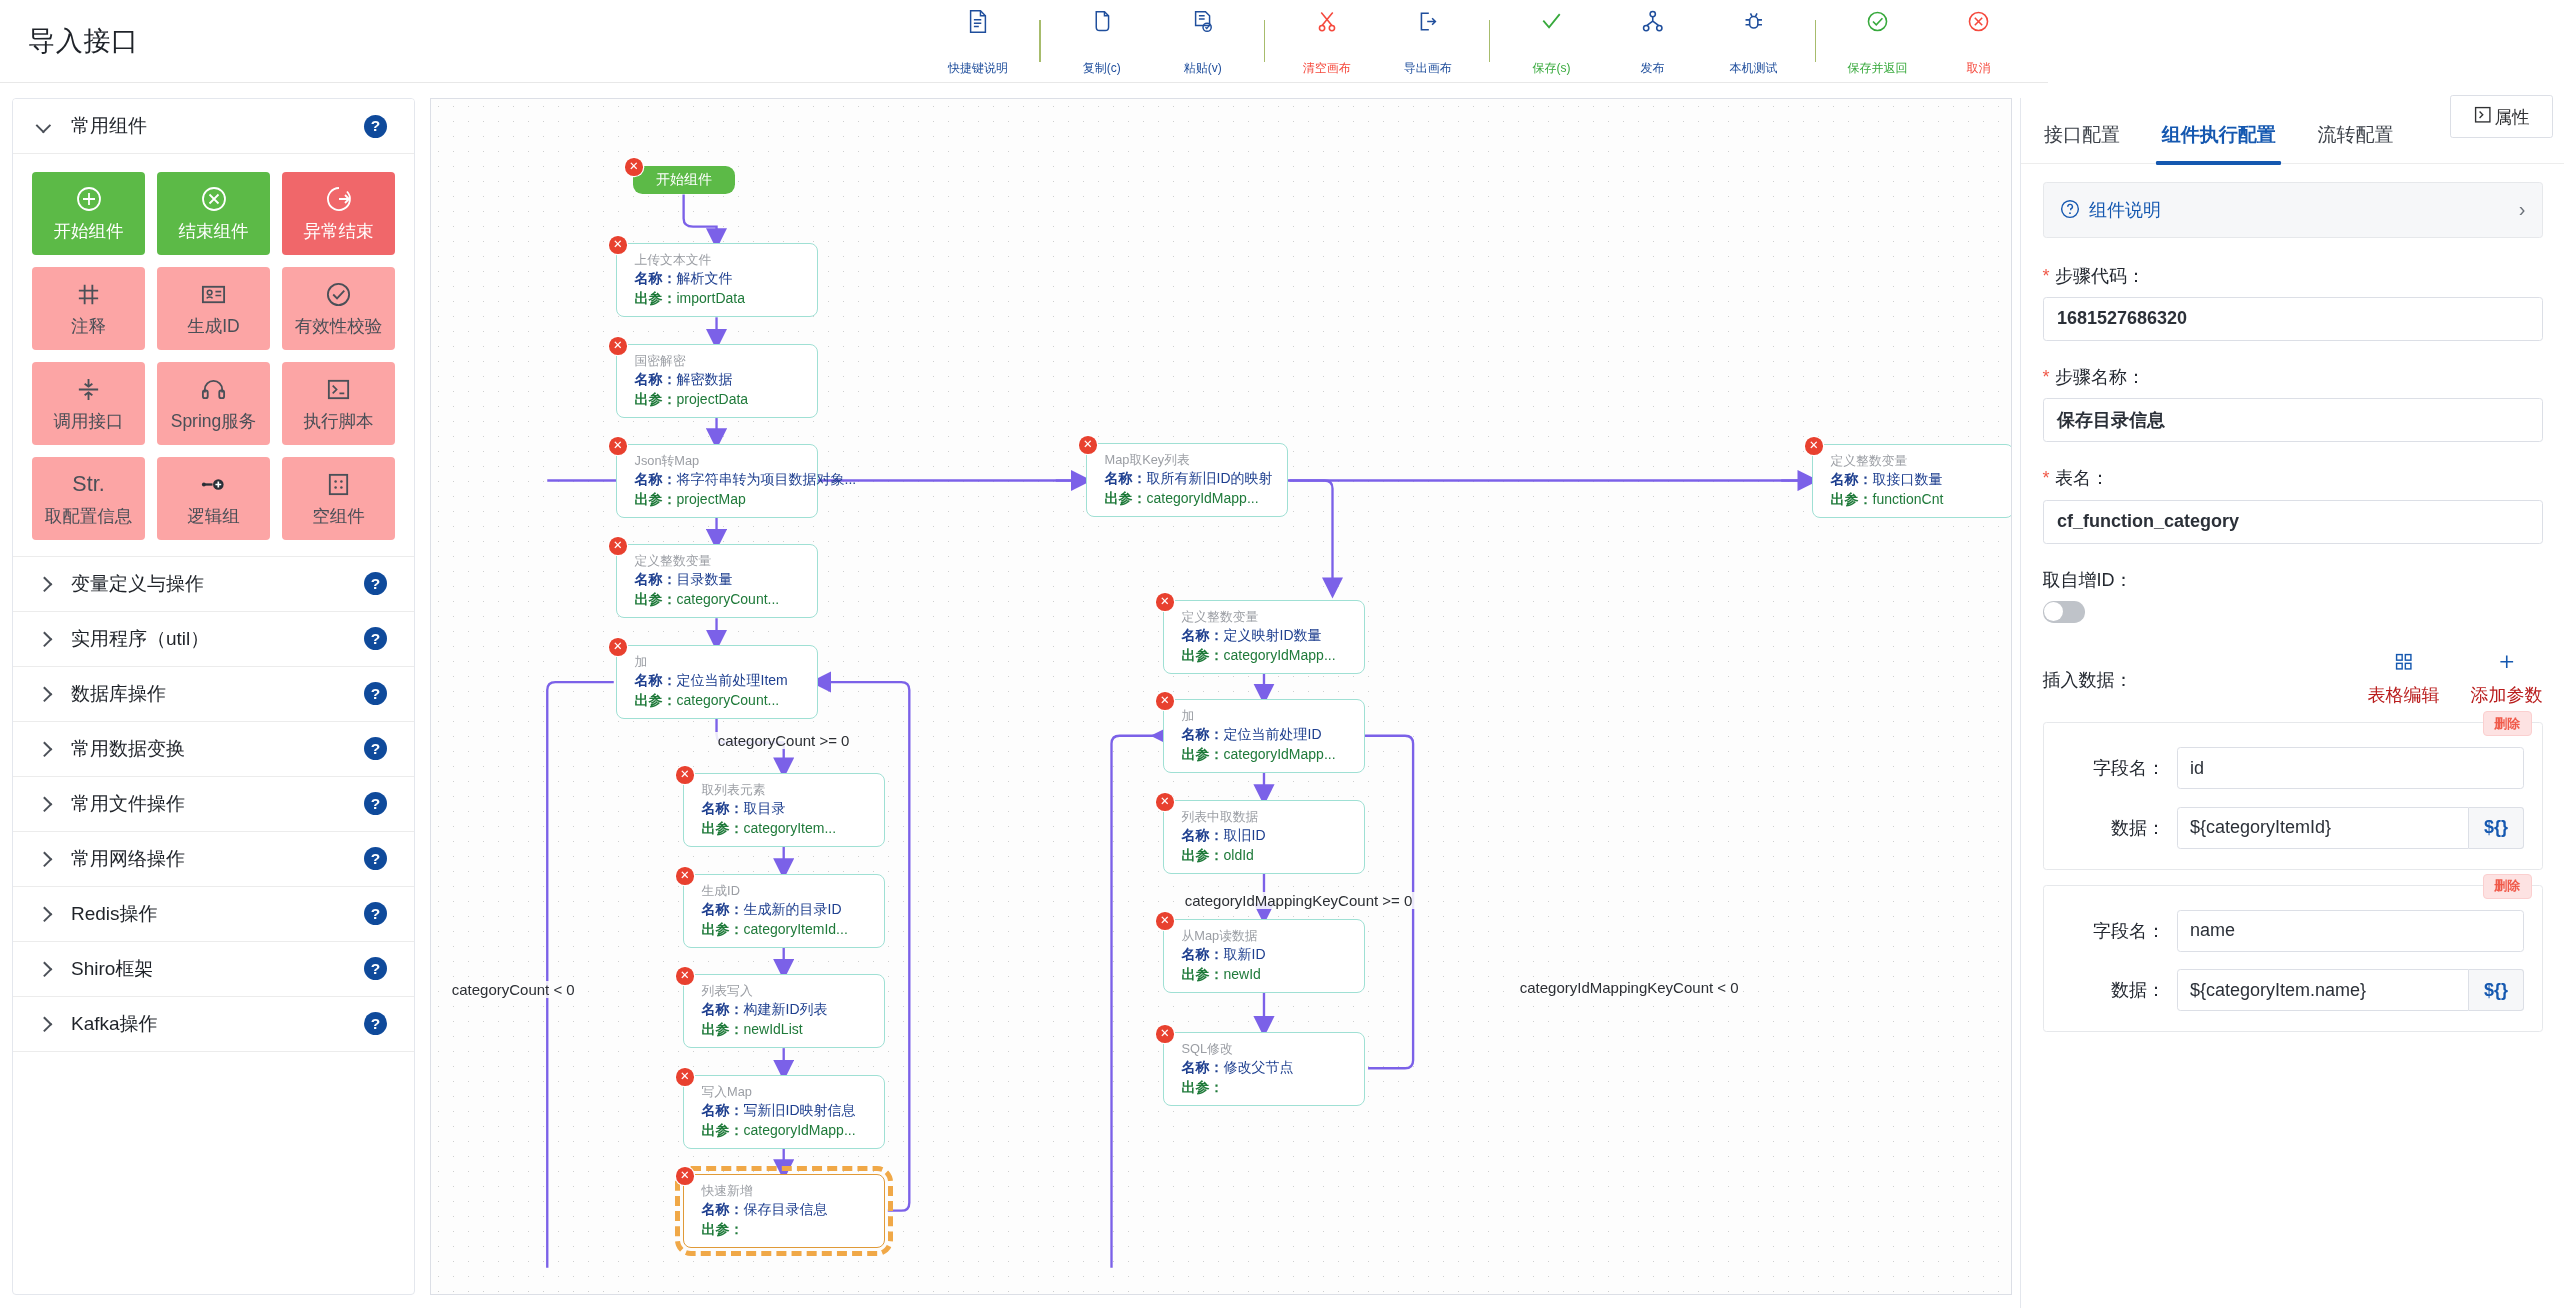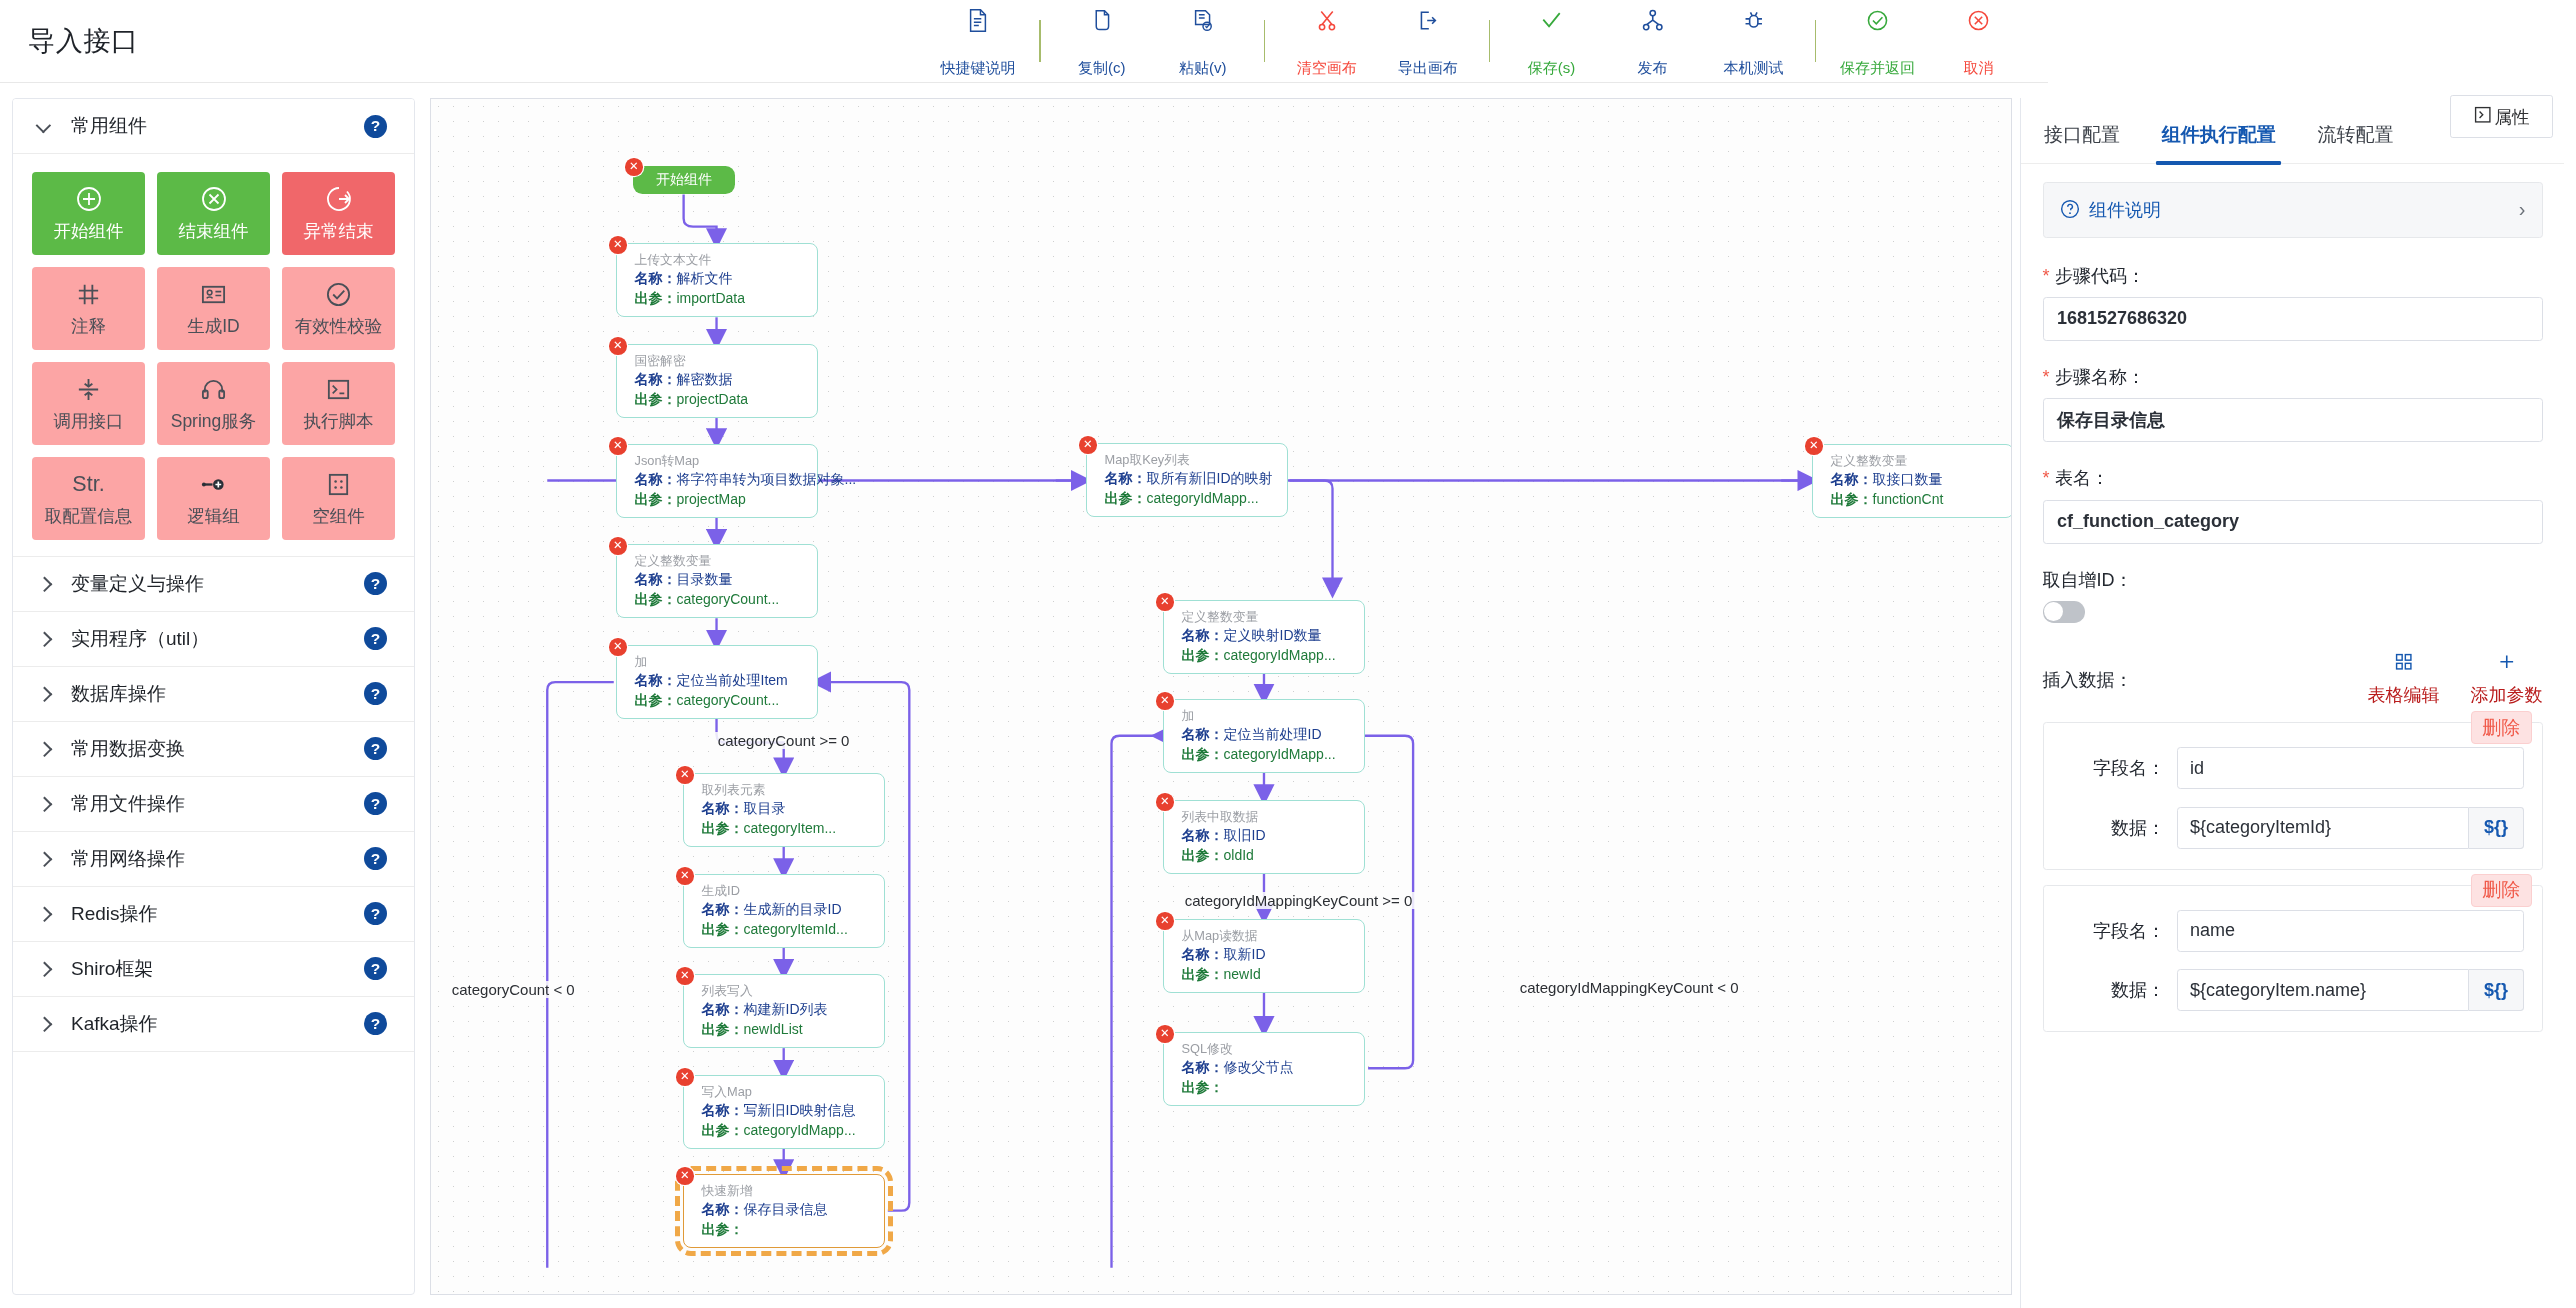--- a/index.html
+++ b/index.html
@@ -21,21 +21,21 @@
     margin-left: 28px; font-size: 27px; font-weight: 400; color: #1f2329;
     letter-spacing: 0.7px;
   }
   #toolbar { margin-left: auto; display: flex; align-items: center; padding-right: 19px; }
   .tool {
     display: flex; flex-direction: column; align-items: center; justify-content: center;
     min-width: 101px; padding: 0 9.4px; cursor: pointer; user-select: none;
   }
   .tool .ic { height: 31px; display: flex; align-items: center; justify-content: center; }
   .tool .ic svg { display: block; }
-  .tool .lb { font-size: 15px; margin-top: 23px; white-space: nowrap; }
+  .tool .lb { font-size: 12px; margin-top: 23px; white-space: nowrap; }
   .tool.blue .lb { color: #1f4e9c; }
   .tool.red .lb  { color: #f5493d; }
   .tool.green .lb{ color: #37a93c; }
   .tsep { width: 1.3px; height: 42px; background: #8aa63b; margin: 0 10.8px; opacity:.75; }
 
   
   #left {
     position: absolute; left: 12px; top: 98px; width: 403px; height: 1197px;
     background: #fff; border: 0.7px solid #e4e7ed; border-radius: 4px;
     overflow: hidden;
@@ -154,22 +154,22 @@
   #ins-row .lab { font-size: 18px; color: #232830; }
   .act { margin-left: auto; display: flex; align-items: center; gap: 8px;
     font-size: 18px; color: #b91c1c; cursor: pointer; flex-direction: column; }
   .act + .act { margin-left: 31px; }
   .pcard {
     position: relative; border: 0.7px solid #e6e8eb; border-radius: 3.4px;
     padding: 24px 17.5px 20px 17.5px; margin-bottom: 15px;
   }
   .pcard .delbtn {
     position: absolute; right: 9.4px; top: -12px; background: #fde2e2; color: #f05a4a;
-    border: 0.7px solid #fbcfcf; border-radius: 4px; font-size: 19px;
-    padding: 2.7px 10.8px; cursor: pointer;
+    border: 0.7px solid #fbcfcf; border-radius: 4px; font-size: 13px;
+    padding: 2.7px 10.8px; cursor: pointer; font-weight: bold;
   }
   .prow { display: flex; align-items: center; margin-bottom: 17.5px; }
   .prow:last-child { margin-bottom: 0; }
   .prow .pl2 { font-size: 18px; color: #232830; width: 116px; text-align: right;
     padding-right: 12px; white-space: nowrap; }
   .prow .pin {
     flex: 1; height: 42px; border: 0.7px solid #dcdfe6; border-radius: 3.4px;
     display: flex; align-items: center; padding: 0 12px; font-size: 18px; color: #2b3038;
   }
   .prow .sfx {

